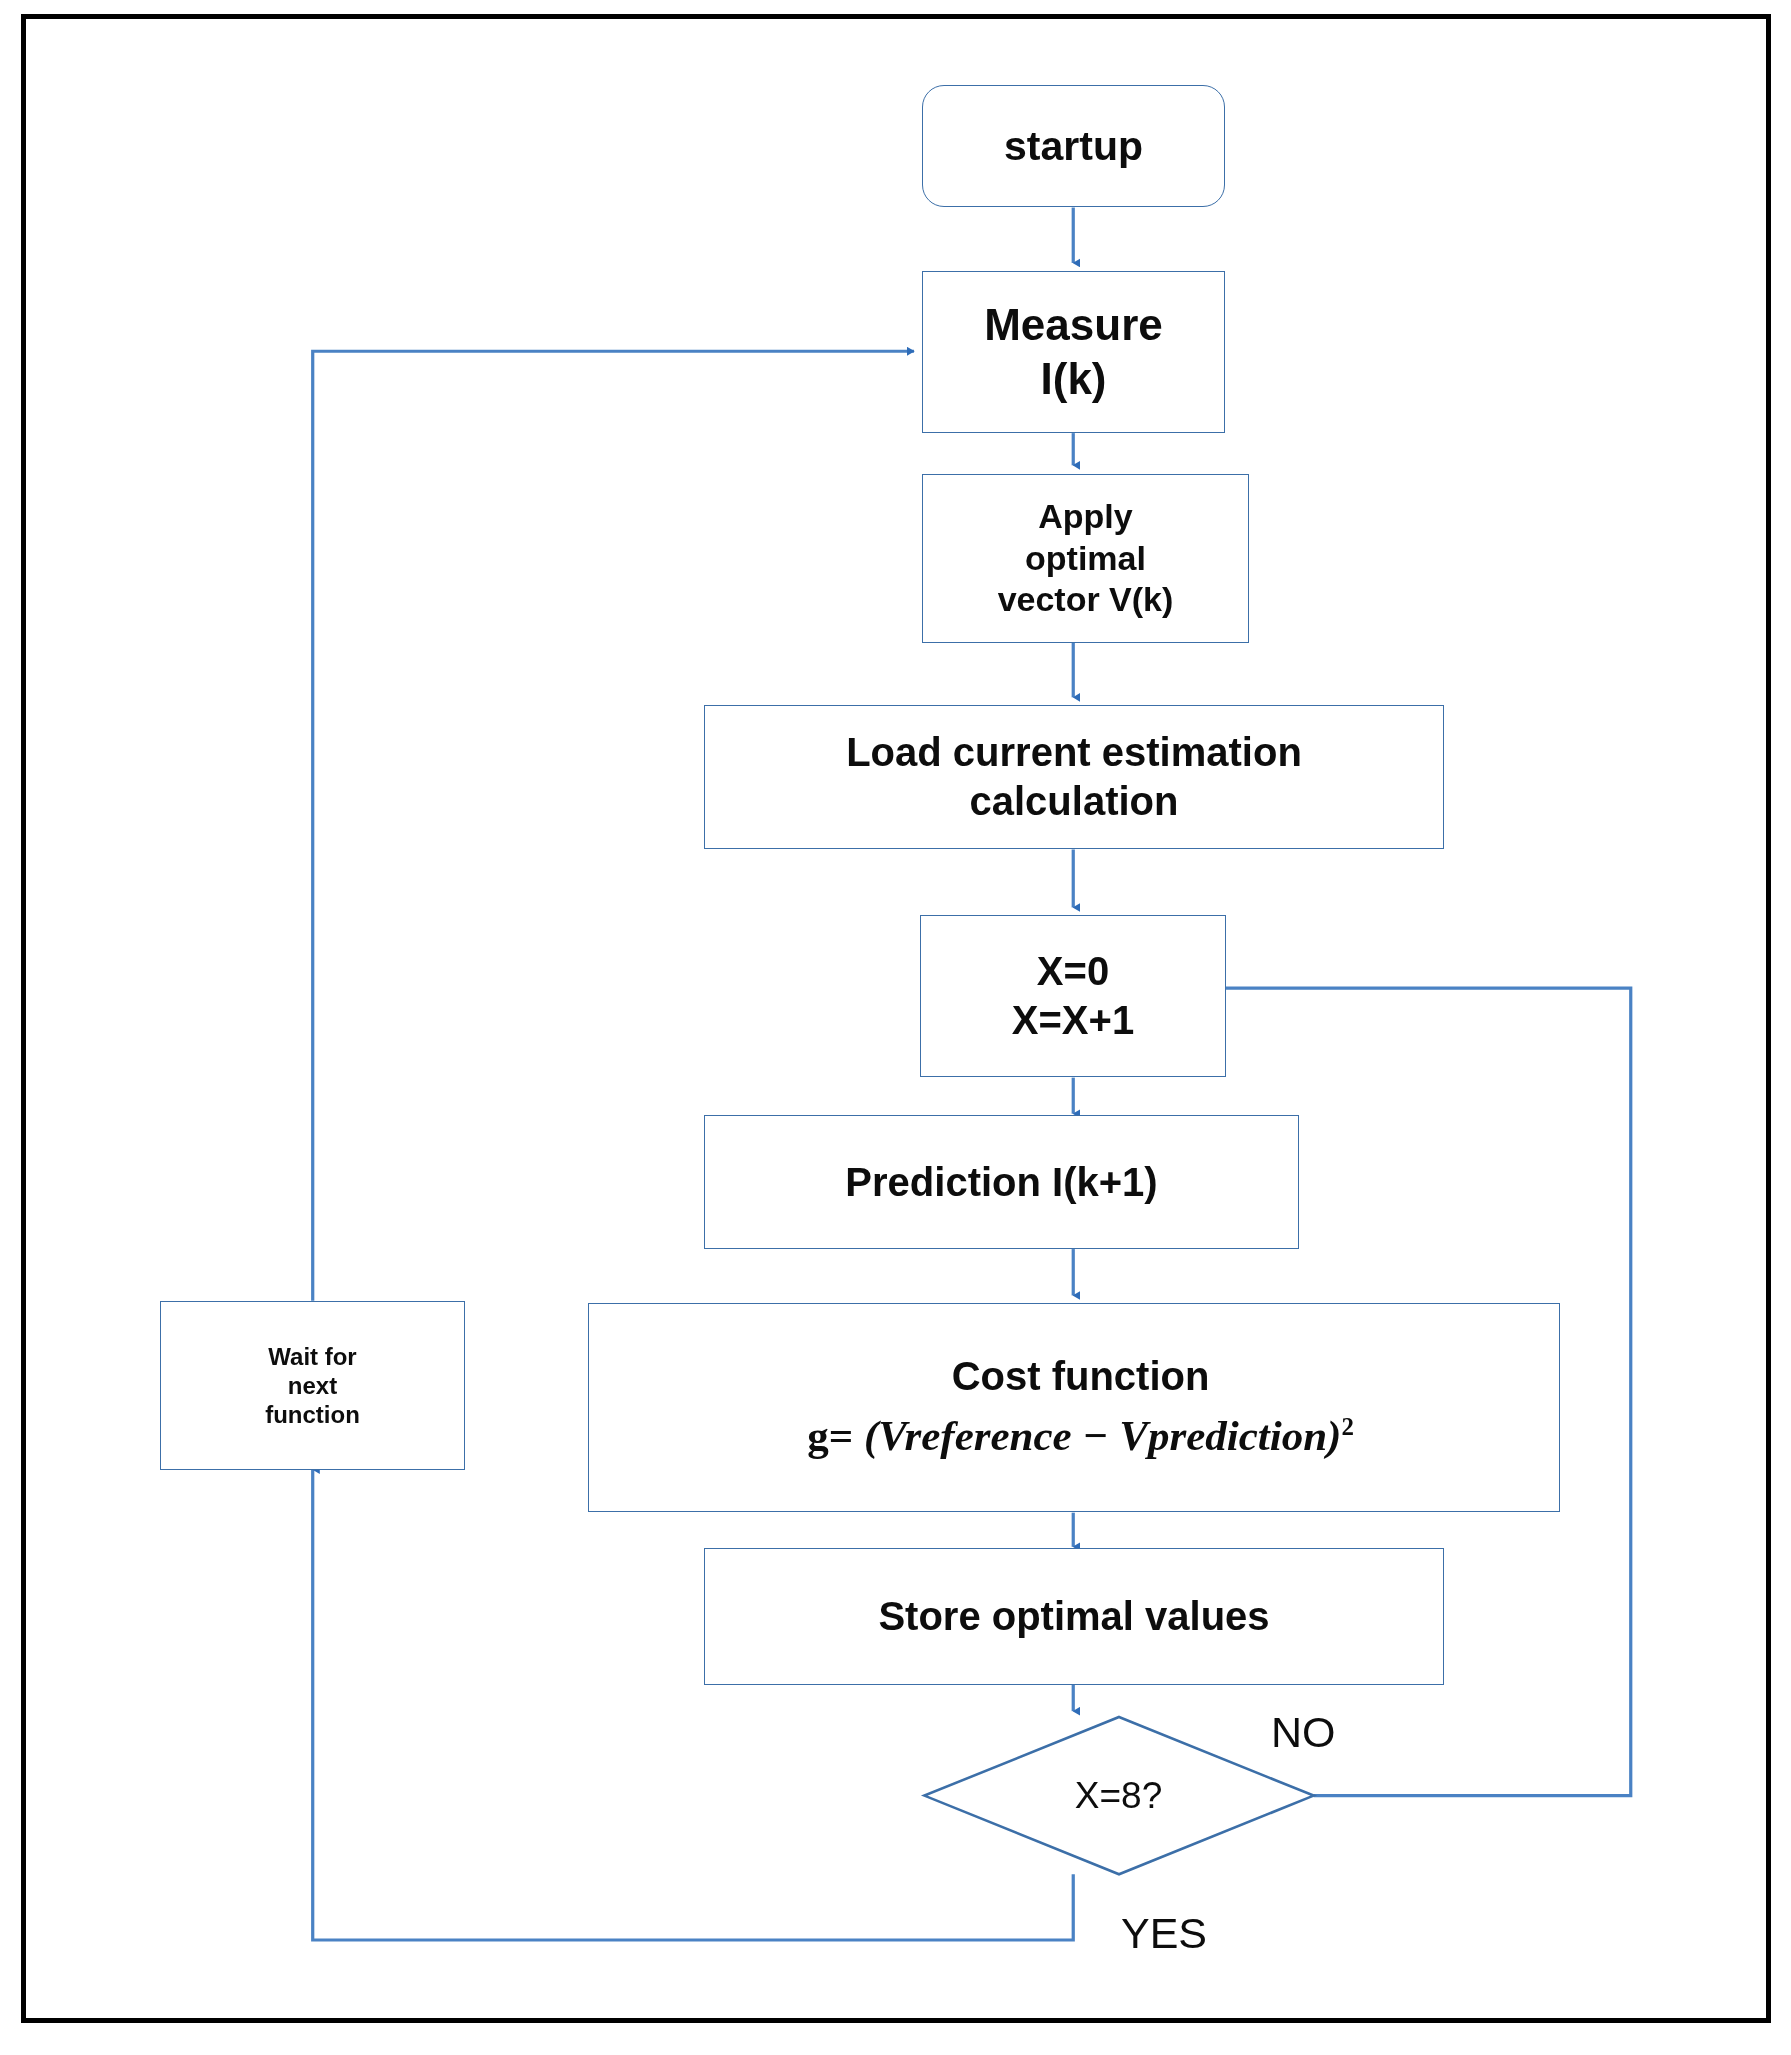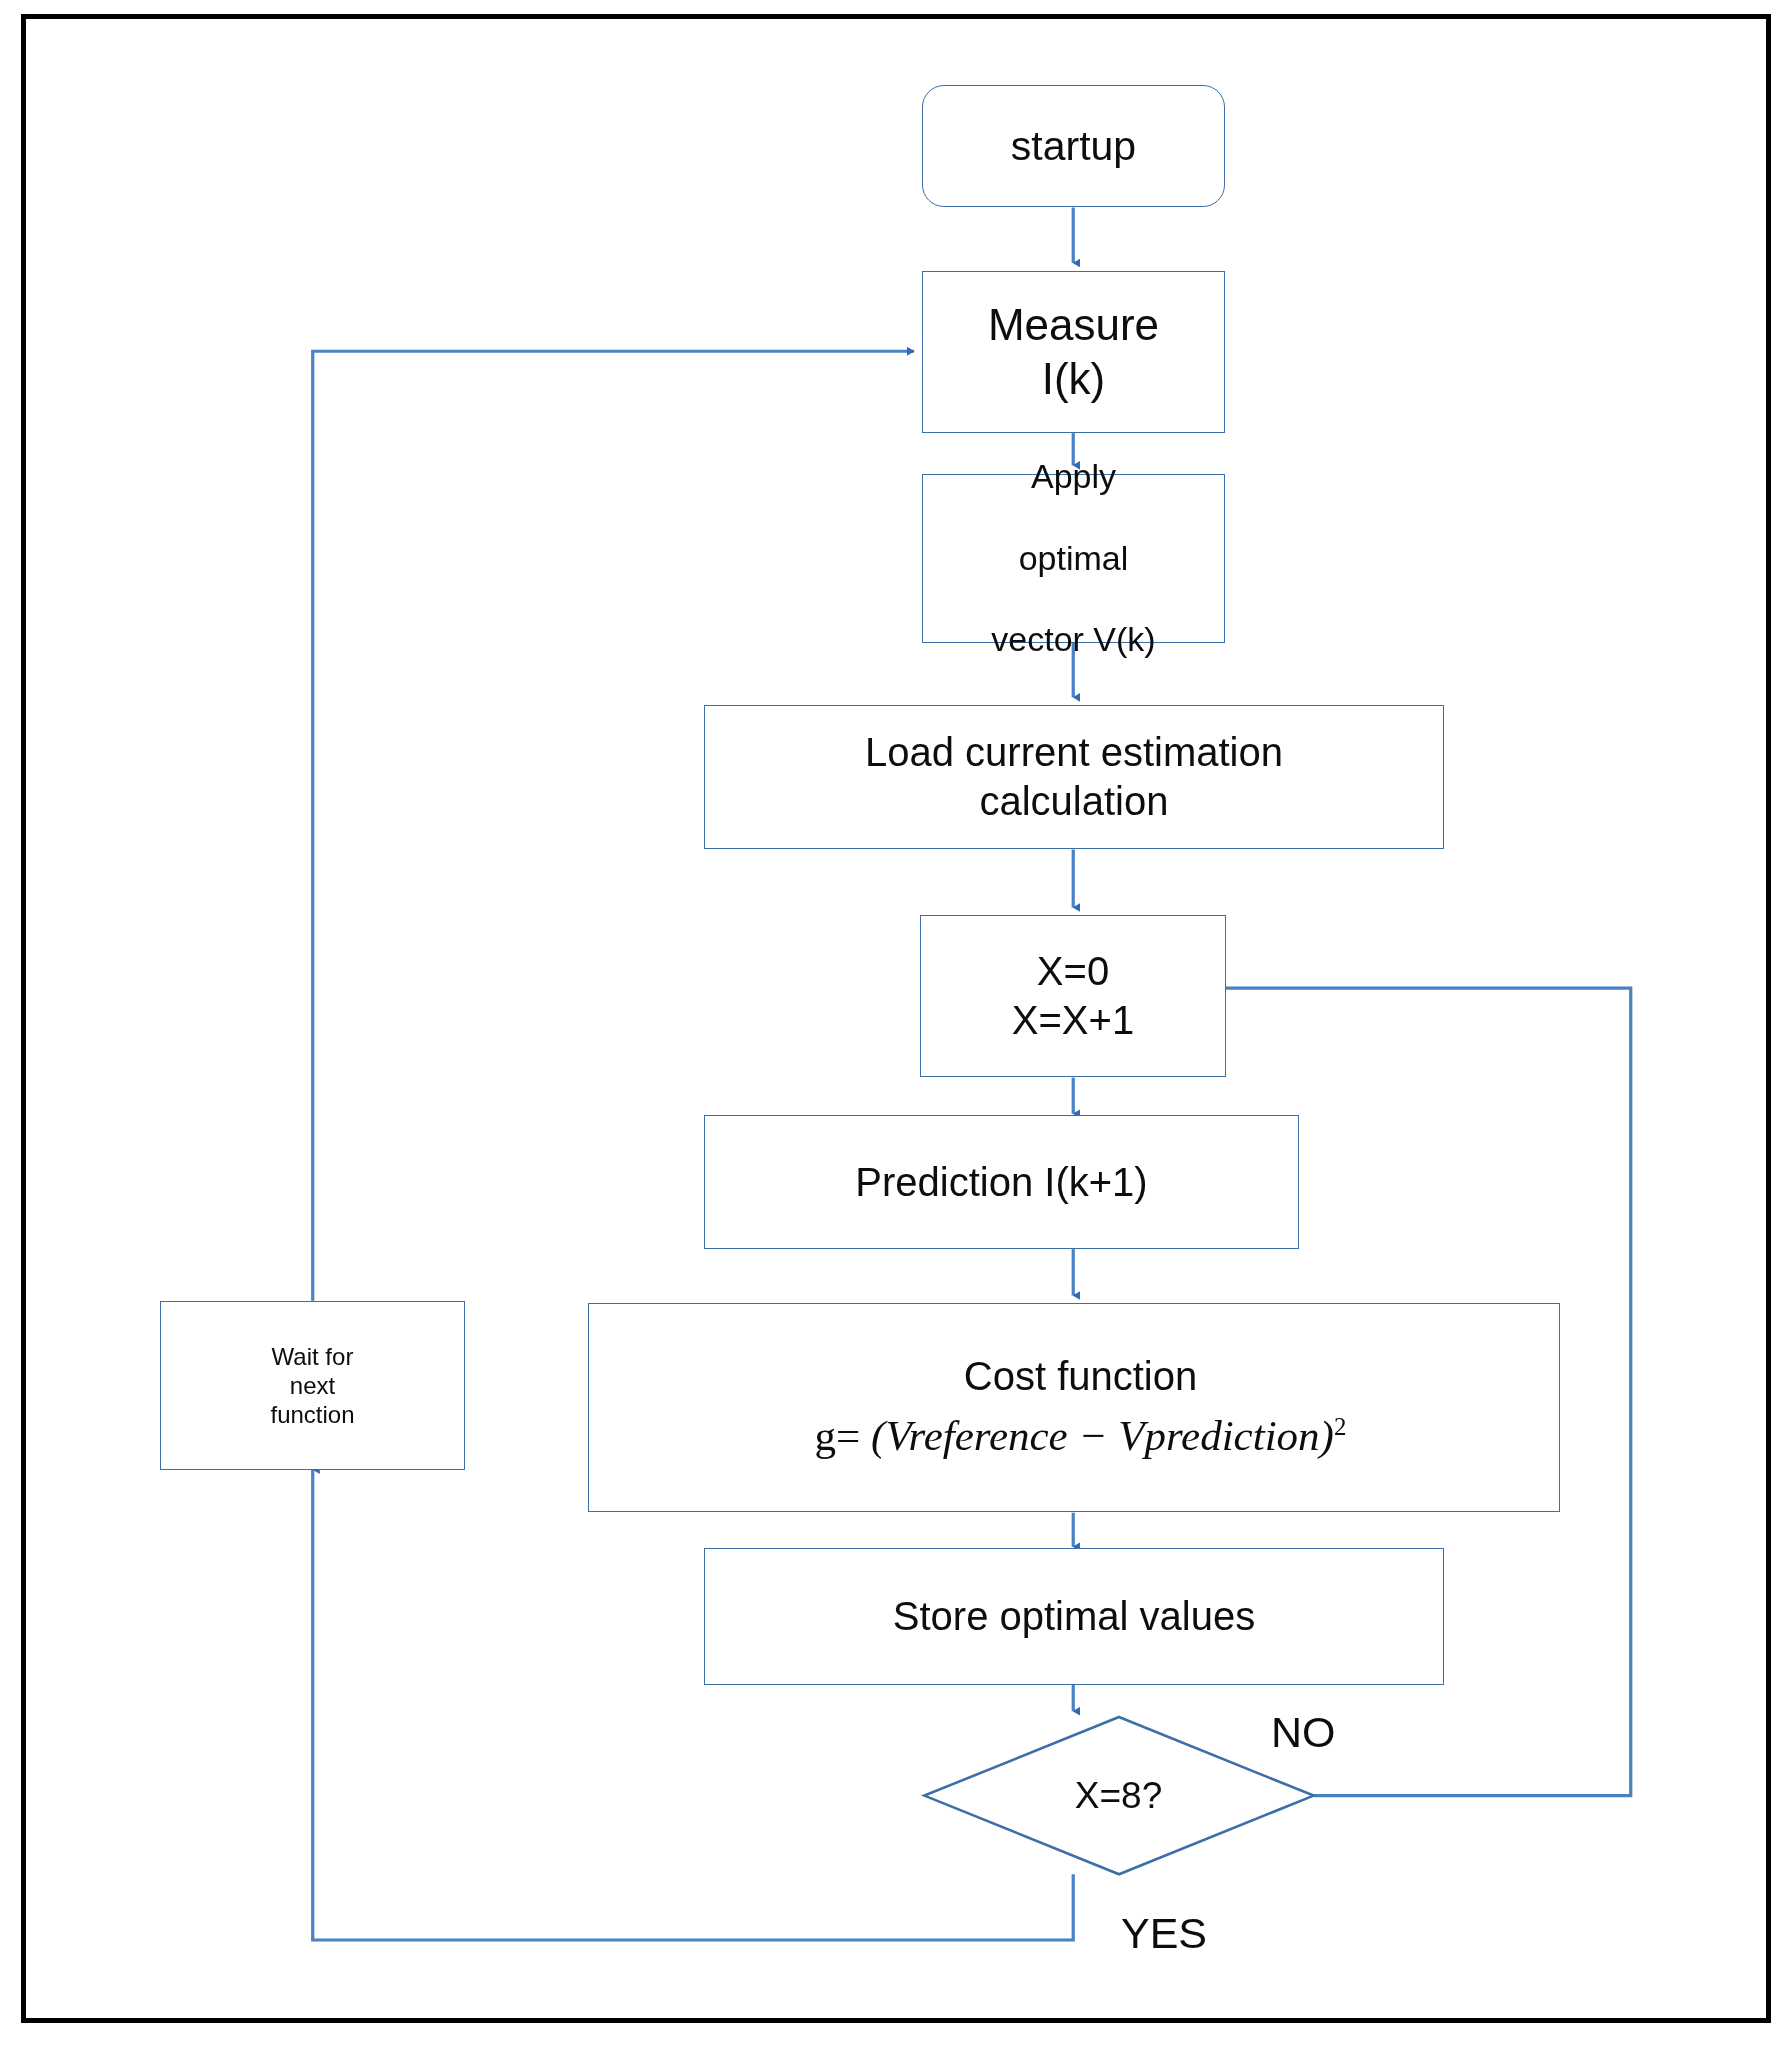--- a/index.html
+++ b/index.html
@@ -43,20 +43,21 @@
     background: #ffffff;
     border: 1.9px solid #3c6fa8;
     display: flex;
     flex-direction: column;
     align-items: center;
     justify-content: center;
     text-align: center;
     color: #0d0d0d;
     line-height: 1.22;
     font-family: "Liberation Sans", sans-serif;
+    font-weight: bold;
   }
   .node.rounded {
     border-radius: 22px;
   }
   .node .line { display: block; white-space: nowrap; }
 
   
   .fs-startup   { font-size: 41px; }
   .fs-measure   { font-size: 44px; }
   .fs-apply     { font-size: 34px; }
@@ -160,21 +161,21 @@
 
   <div class="node rounded fs-startup" id="node-startup" style="left:922px; top:85px; width:303px; height:122px;">
     <span class="line">startup</span>
   </div>
 
   <div class="node fs-measure" id="node-measure" style="left:922px; top:271px; width:303px; height:162px;">
     <span class="line">Measure</span>
     <span class="line">I(k)</span>
   </div>
 
-  <div class="node fs-apply" id="node-apply" style="left:922px; top:474px; width:303px; height:169px;gap:40px;">
+  <div class="node fs-apply" id="node-apply" style="left:922px; top:474px; width:327px; height:169px;">
     <span class="line">Apply</span>
     <span class="line">optimal</span>
     <span class="line">vector V(k)</span>
   </div>
 
   <div class="node fs-load" id="node-load" style="left:704px; top:705px; width:740px; height:144px;">
     <span class="line">Load current estimation</span>
     <span class="line">calculation</span>
   </div>
 

